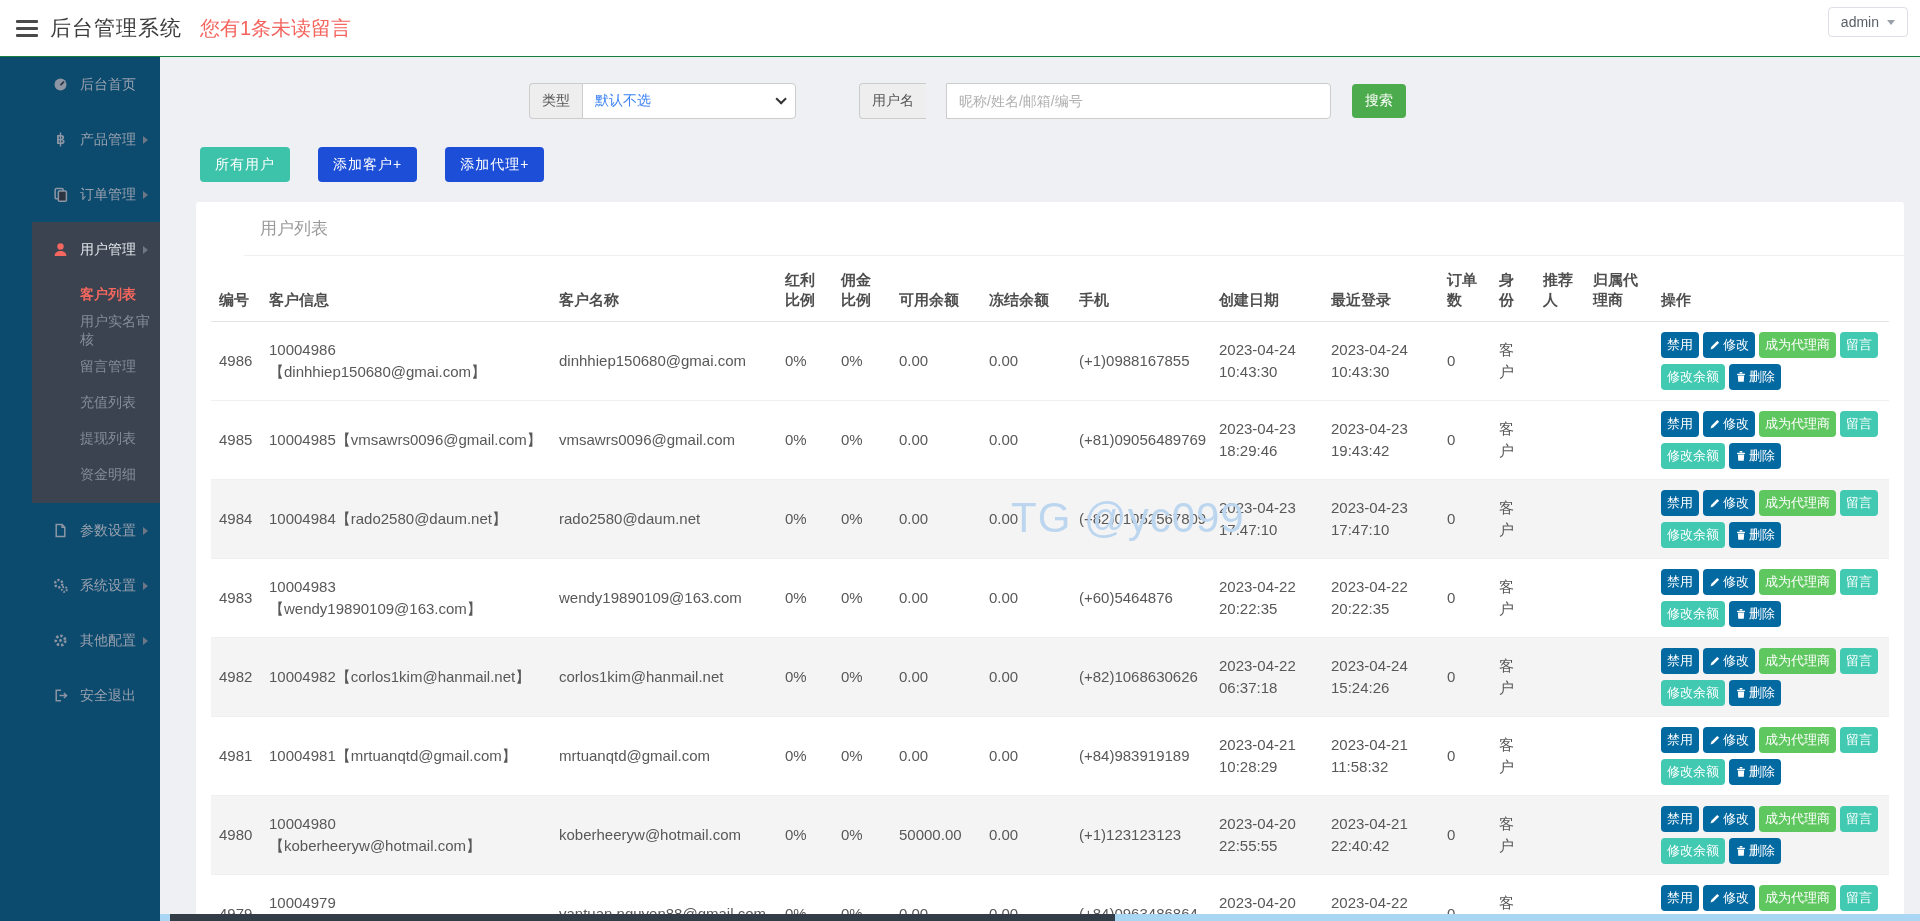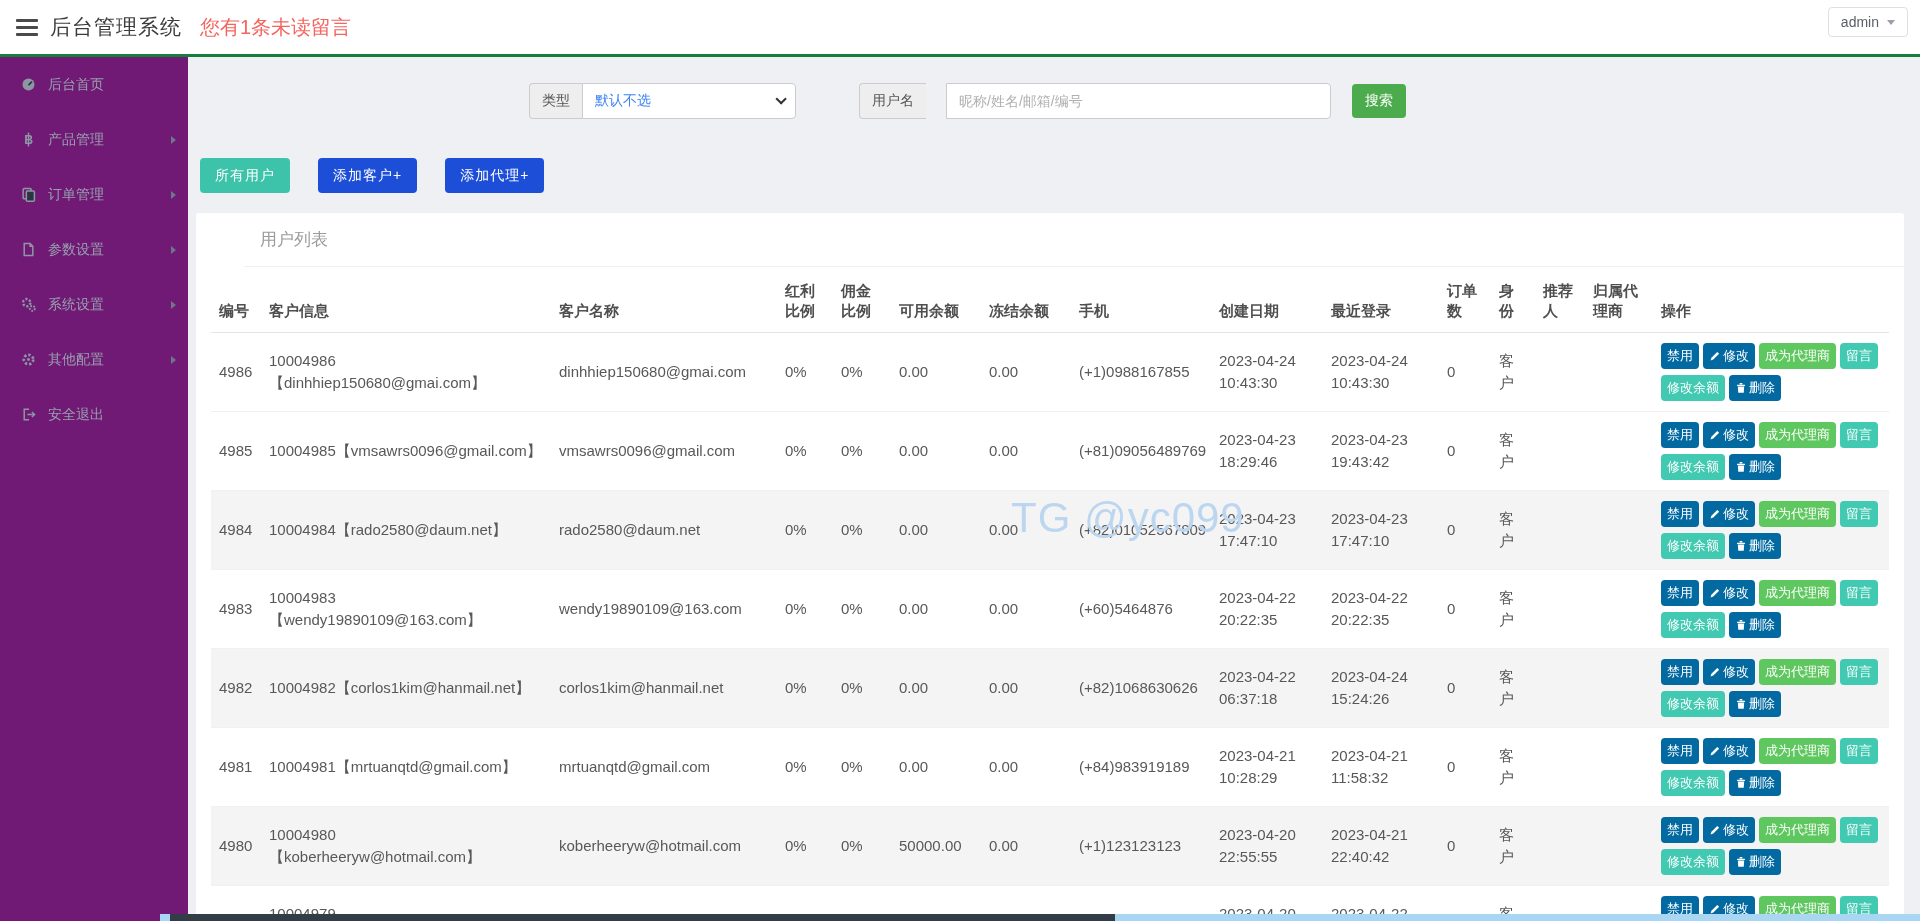--- a/index.html
+++ b/index.html
@@ -2,33 +2,33 @@
 <html><head>
 <meta charset="utf-8">
 <style>
   * { margin:0; padding:0; box-sizing:border-box; }
   html,body { width:1920px; height:921px; overflow:hidden;
     font-family:"Liberation Sans","DejaVu Sans",sans-serif; background:#eef0f4; }
   .page { position:relative; width:1920px; height:921px; }
 
   
   .topbar { position:absolute; top:0; left:0; right:0; height:57px; background:#fff;
-    border-bottom:3px solid #15803d; display:flex; align-items:center; z-index:30; }
+    border-bottom:1px solid #15803d; display:flex; align-items:center; z-index:30; }
   .hamburger { margin-left:16px; width:22px; cursor:pointer; }
   .hamburger div { height:3px; background:#4a4a4a; margin:4px 0; border-radius:1px; }
   .app-title { margin-left:12px; font-size:21px; color:#3c3c3c; letter-spacing:1px; }
   .notice { margin-left:18px; font-size:20px; color:#f4655f; }
   .user-menu { position:absolute; right:12px; top:7px; border:1px solid #dcdfe6; border-radius:4px;
     padding:6px 12px; font-size:14px; color:#5a6068; background:#fff; display:flex; align-items:center;
     gap:8px; cursor:pointer; }
   .caret-down { width:0; height:0; border-left:4px solid transparent; border-right:4px solid transparent;
     border-top:5px solid #9aa0a8; }
 
   
-  .sidebar { position:absolute; top:57px; left:0; width:188px; bottom:0; background:#701a75; z-index:20; }
+  .sidebar { position:absolute; top:57px; left:0; width:160px; bottom:0; background:#0c4a6e; z-index:20;padding-left:32px; }
   .side-item { height:55px; display:flex; align-items:center; padding:0 12px 0 20px;
     color:#97a0ad; font-size:14px; cursor:pointer; position:relative; }
   .side-item .icon { width:16px; height:16px; margin-right:12px; display:flex; align-items:center;
     justify-content:center; color:#8d96a4; flex:none; }
   .side-item .arrow { margin-left:auto; width:0; height:0; border-top:4px solid transparent;
     border-bottom:4px solid transparent; border-left:5px solid #6e7786; }
   .submenu-wrap { background:#3a434f; padding-bottom:10px; }
   .submenu-wrap .side-item { color:#e3e7ec; }
   .submenu-wrap .side-item .icon { color:#f4665e; }
   .sub-item { height:36px; display:flex; align-items:center; padding-left:48px; font-size:14px;
@@ -47,21 +47,21 @@
   .select-box .sel-caret { margin-left:auto; width:8px; height:8px; border-right:2px solid #333;
     border-bottom:2px solid #333; transform:rotate(45deg) translateY(-3px); }
   .text-input { width:385px; border:1px solid #ccc; border-radius:0 4px 4px 0; padding:0 12px;
     font-size:14px; color:#333; outline:none; font-family:inherit;margin-left:20px; }
   .text-input::placeholder { color:#b0b0b0; }
   .search-btn { margin-left:21px; background:#4cab4c; color:#fff; border:none; border-radius:4px;
     font-size:14px; padding:0 13px; height:34px; cursor:pointer; font-family:inherit; }
 
   .toolbar-row { display:flex; gap:28px; padding:28px 0 0 40px; }
   .big-btn { border:none; border-radius:4px; color:#fff; font-size:14px; height:35px; padding:0 15px;
-    cursor:pointer; font-family:inherit; letter-spacing:1px;margin-top:11px; }
+    cursor:pointer; font-family:inherit; letter-spacing:1px; }
   .btn-all { background:#3ec3ab; }
   .btn-add { background:#1d4ed8;text-align:center; }
 
   
   .panel { margin:20px 16px 0 36px; background:#fff; border-radius:3px; }
   .panel-title { padding:15px 16px; font-size:17px; color:#9a9a9a; border-bottom:1px solid #f0f0f0;margin-left:48px; }
   .table-wrap { padding:0 15px; position:relative; }
   table { width:100%; border-collapse:collapse; table-layout:fixed; }
   th { text-align:left; font-size:15px; color:#4f4f4f; font-weight:bold; padding:14px 8px 10px 8px;
     vertical-align:bottom; border-bottom:1px solid #e4e4e4; line-height:1.35; }
@@ -129,20 +129,38 @@
       </div>
       <div class="side-item">
         <span class="icon">
           <svg class="icon-svg" viewBox="0 0 14 14" fill="none" stroke="currentColor" stroke-width="1.4">
             <rect x="2" y="1.5" width="7.5" height="9.5" rx="1"></rect>
             <rect x="5" y="3.8" width="7.5" height="9.5" rx="1" fill="#2b3440"></rect>
           </svg>
         </span>
         <span>订单管理</span>
         <span class="arrow"></span>
+      </div>
+      <div class="submenu-wrap">
+        <div class="side-item">
+          <span class="icon">
+            <svg class="icon-svg" viewBox="0 0 14 14" fill="none" stroke="currentColor" stroke-width="1.4">
+              <circle cx="7" cy="4.2" r="3" fill="currentColor" stroke="none"></circle>
+              <path d="M1.5 13c0-3.1 2.4-4.6 5.5-4.6s5.5 1.5 5.5 4.6z" fill="currentColor" stroke="none"></path>
+            </svg>
+          </span>
+          <span>用户管理</span>
+          <span class="arrow"></span>
+        </div>
+        <div class="sub-item active">客户列表</div>
+        <div class="sub-item">用户实名审核</div>
+        <div class="sub-item">留言管理</div>
+        <div class="sub-item">充值列表</div>
+        <div class="sub-item">提现列表</div>
+        <div class="sub-item">资金明细</div>
       </div>
       <div class="side-item">
         <span class="icon">
           <svg class="icon-svg" viewBox="0 0 14 14" fill="none" stroke="currentColor" stroke-width="1.4">
             <path d="M3 1.5h5.5L11 4v8.5H3z"></path>
             <path d="M8.5 1.5V4H11"></path>
           </svg>
         </span>
         <span>参数设置</span>
         <span class="arrow"></span>

